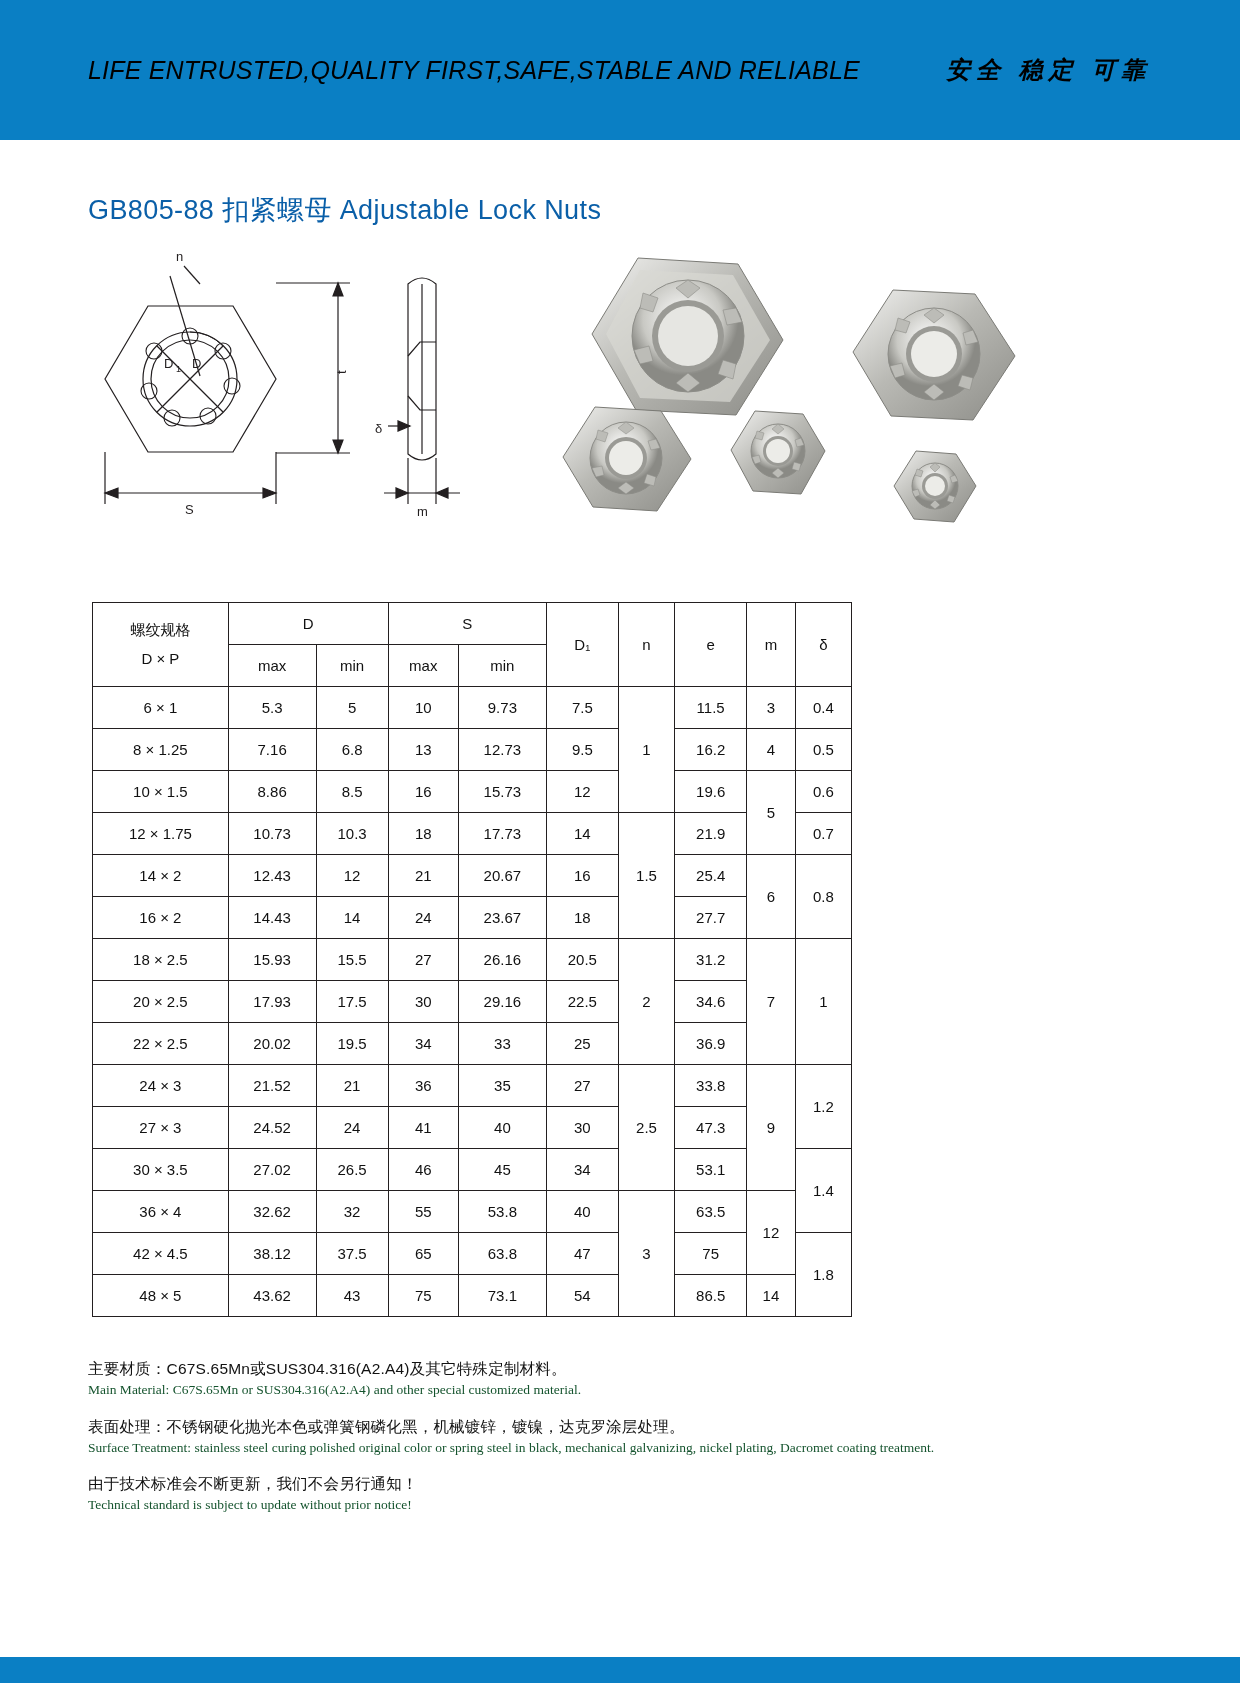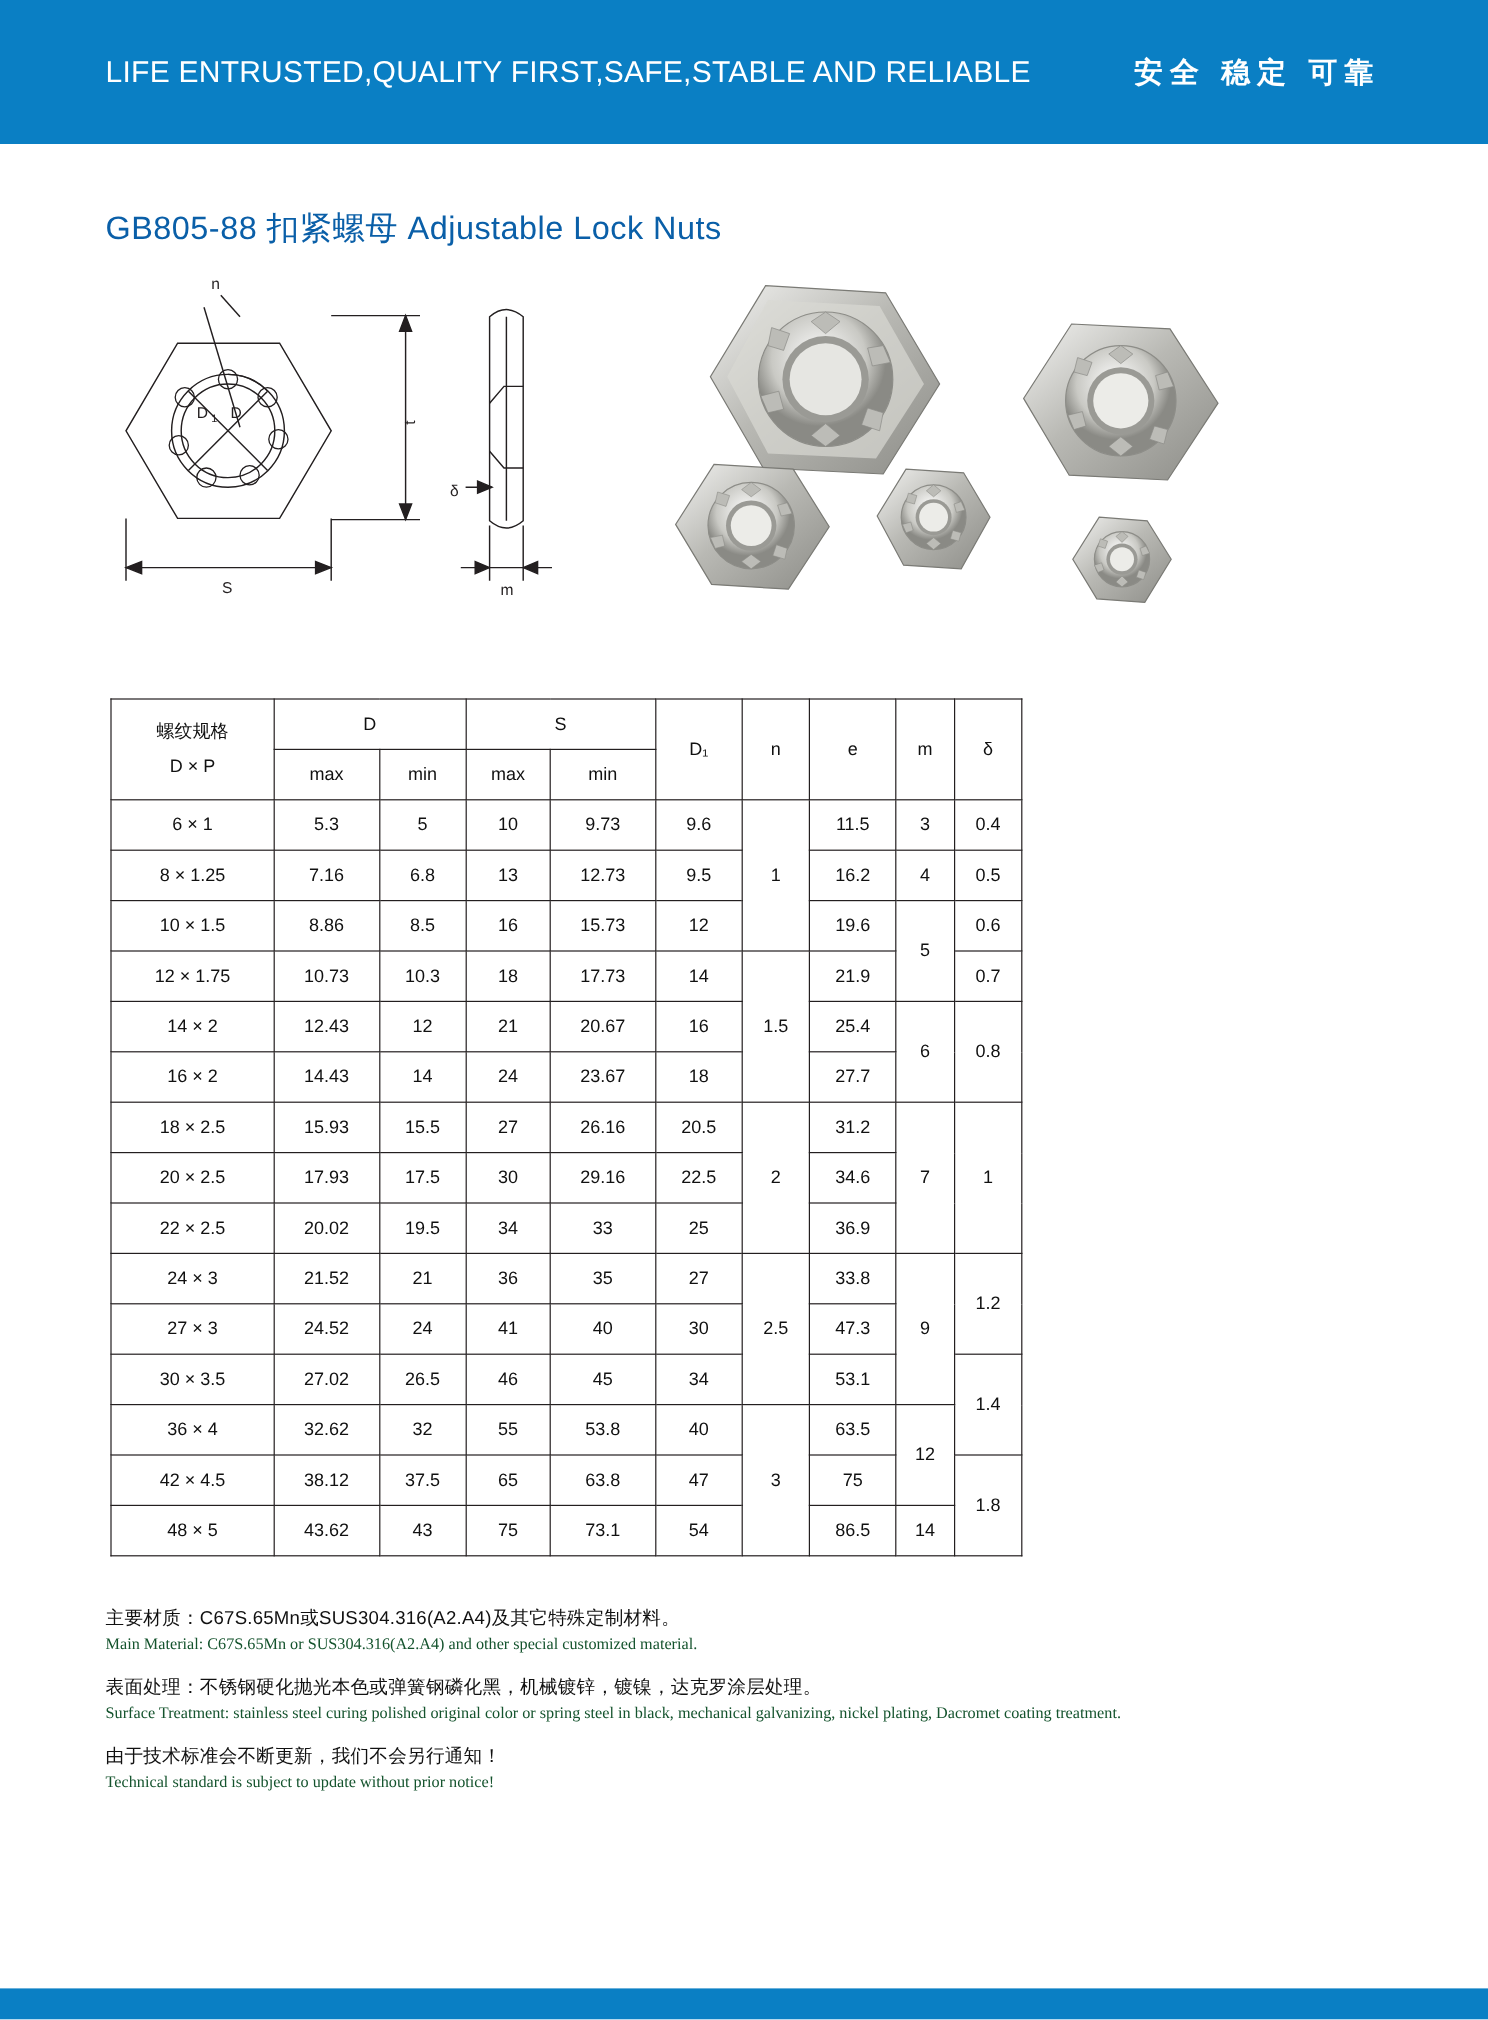--- a/index.html
+++ b/index.html
@@ -8,25 +8,26 @@
     width: 1240px; height: 1683px;
     background: #ffffff;
     font-family: "Liberation Sans", sans-serif;
     color: #1a1a1a;
     position: relative;
     overflow: hidden;
   }
   
   .header {
     background: #0a7fc4;
-    height: 120px;
+    height: 140px;
     display: flex;
     align-items: center;
-    color: #ffffff;
+    color: #000000;
     padding: 0 60px 0 88px;
+    font-style: italic;
   }
   .header-en {
     font-size: 25px;
     letter-spacing: 0.2px;
     font-weight: 400;
     white-space: nowrap;
   }
   .header-cn {
     margin-left: 86px;
     font-size: 24px;
@@ -301,21 +302,21 @@
         <th>min</th>
       </tr>
     </thead>
     <tbody id="spec-body">
         <tr>
           <td>6 × 1</td>
           <td>5.3</td>
           <td>5</td>
           <td>10</td>
           <td>9.73</td>
-          <td>9.6</td>
+          <td>7.5</td>
           <td rowspan="3">1</td>
           <td>11.5</td>
           <td rowspan="1">3</td>
           <td rowspan="1">0.4</td>
         </tr>
         <tr>
           <td>8 × 1.25</td>
           <td>7.16</td>
           <td>6.8</td>
           <td>13</td>

